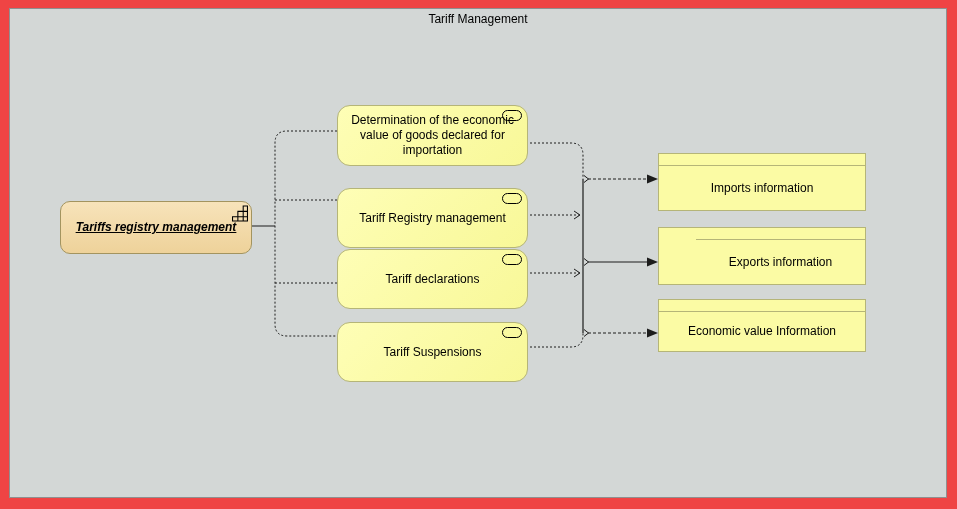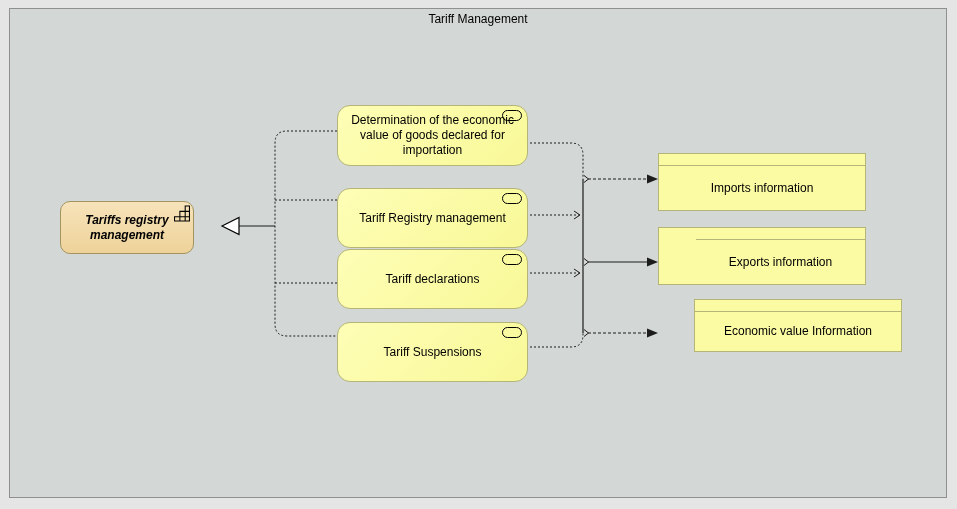--- a/index.html
+++ b/index.html
@@ -1,36 +1,36 @@
 <!DOCTYPE html>
 <html><head>
 <meta charset="utf-8">
 <style>
   html,body{margin:0;padding:0;background:#ffffff;}
   body{width:957px;height:509px;font-family:"Liberation Sans", sans-serif;}
-  .canvas{position:relative;width:957px;height:509px;overflow:hidden;background:#e5e5e5;}
+  .canvas{position:relative;width:957px;height:509px;overflow:hidden;background:#ef4444;}
   .frame{position:absolute;left:9px;top:8px;width:938px;height:490px;box-sizing:border-box;
          background:#d3d7d6;border:1px solid #8f8f8f;}
   .diagram-title{position:absolute;left:9px;top:12px;width:938px;text-align:center;
          font-size:12px;color:#000;}
   svg.connectors{position:absolute;left:0;top:0;width:957px;height:509px;pointer-events:none;}
   .node{position:absolute;box-sizing:border-box;display:flex;align-items:center;justify-content:center;
         text-align:center;font-size:12px;line-height:15px;color:#000;}
-  .source-node{left:60px;top:201px;width:134px;height:53px;border:1.5px solid #a3945f;border-radius:10px;
-        background:linear-gradient(180deg,#f7e3ba,#eed29a);font-weight:bold;font-style:italic;}
+  .source-node{left:60px;top:201px;width:192px;height:53px;border:1.5px solid #a3945f;border-radius:10px;
+        background:linear-gradient(180deg,#f7e3ba,#eed29a);font-weight:bold;font-style:italic;text-decoration:underline;}
   .func-node{left:337px;width:191px;border:1px solid #b5b578;border-radius:13px;
         background:linear-gradient(135deg,#fefeb6,#f8f898);padding:2px 7px;}
   .f1{top:105px;height:61px;}
   .f2{top:188px;height:60px;}
   .f3{top:249px;height:60px;}
   .f4{top:322px;height:60px;}
   .obj-node{left:658px;width:208px;border:1px solid #b5b578;background:#fbfba4;display:block;padding:0;}
   .o1{top:153px;height:58px;}
   .o2{top:227px;height:58px;padding-left:37px;}
-  .o3{top:299px;height:53px;margin-left:36px;}
+  .o3{top:299px;height:53px;}
   .obj-band{height:11px;border-bottom:1px solid #b5b578;}
   .obj-label{display:flex;align-items:center;justify-content:center;height:calc(100% - 12px);}
   .oval-icon{position:absolute;top:4px;right:5px;width:20px;height:11px;box-sizing:border-box;
         border:1.5px solid #000;border-radius:7px;background:transparent;}
   .steps-icon{position:absolute;top:3px;right:3px;width:16px;height:17px;}
 </style>
 </head>
 <body>
 
 <div class="canvas">

